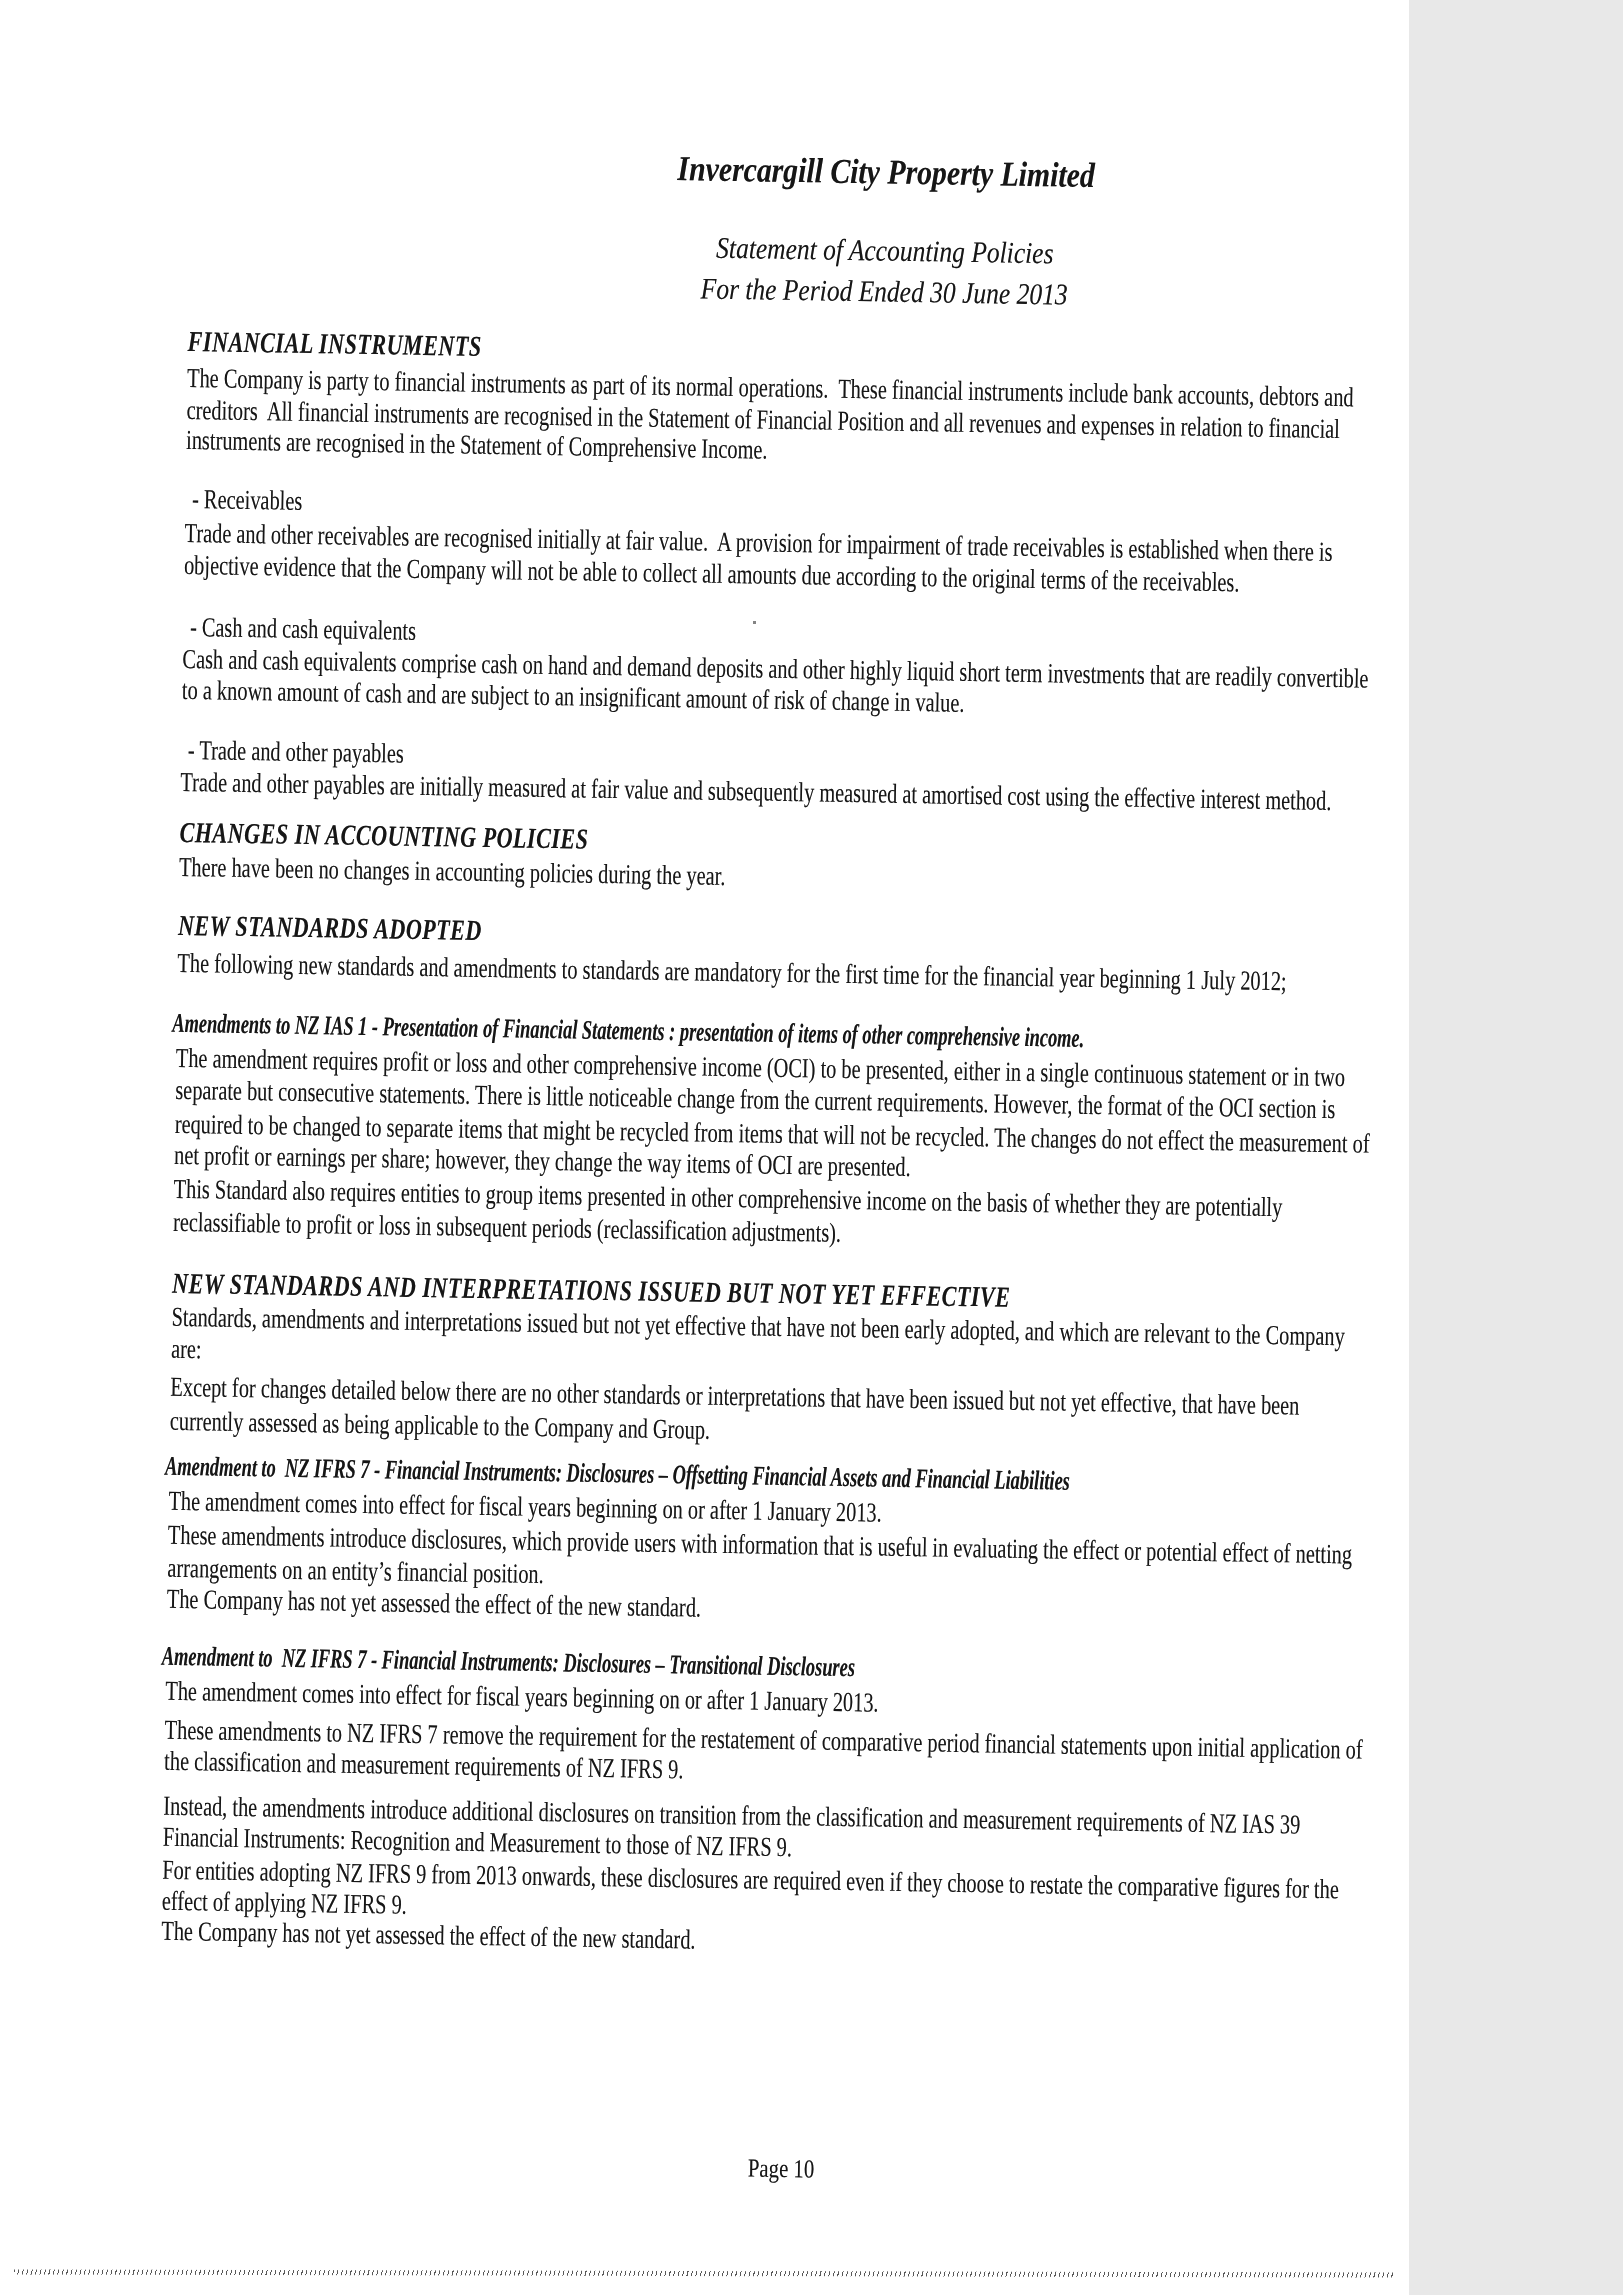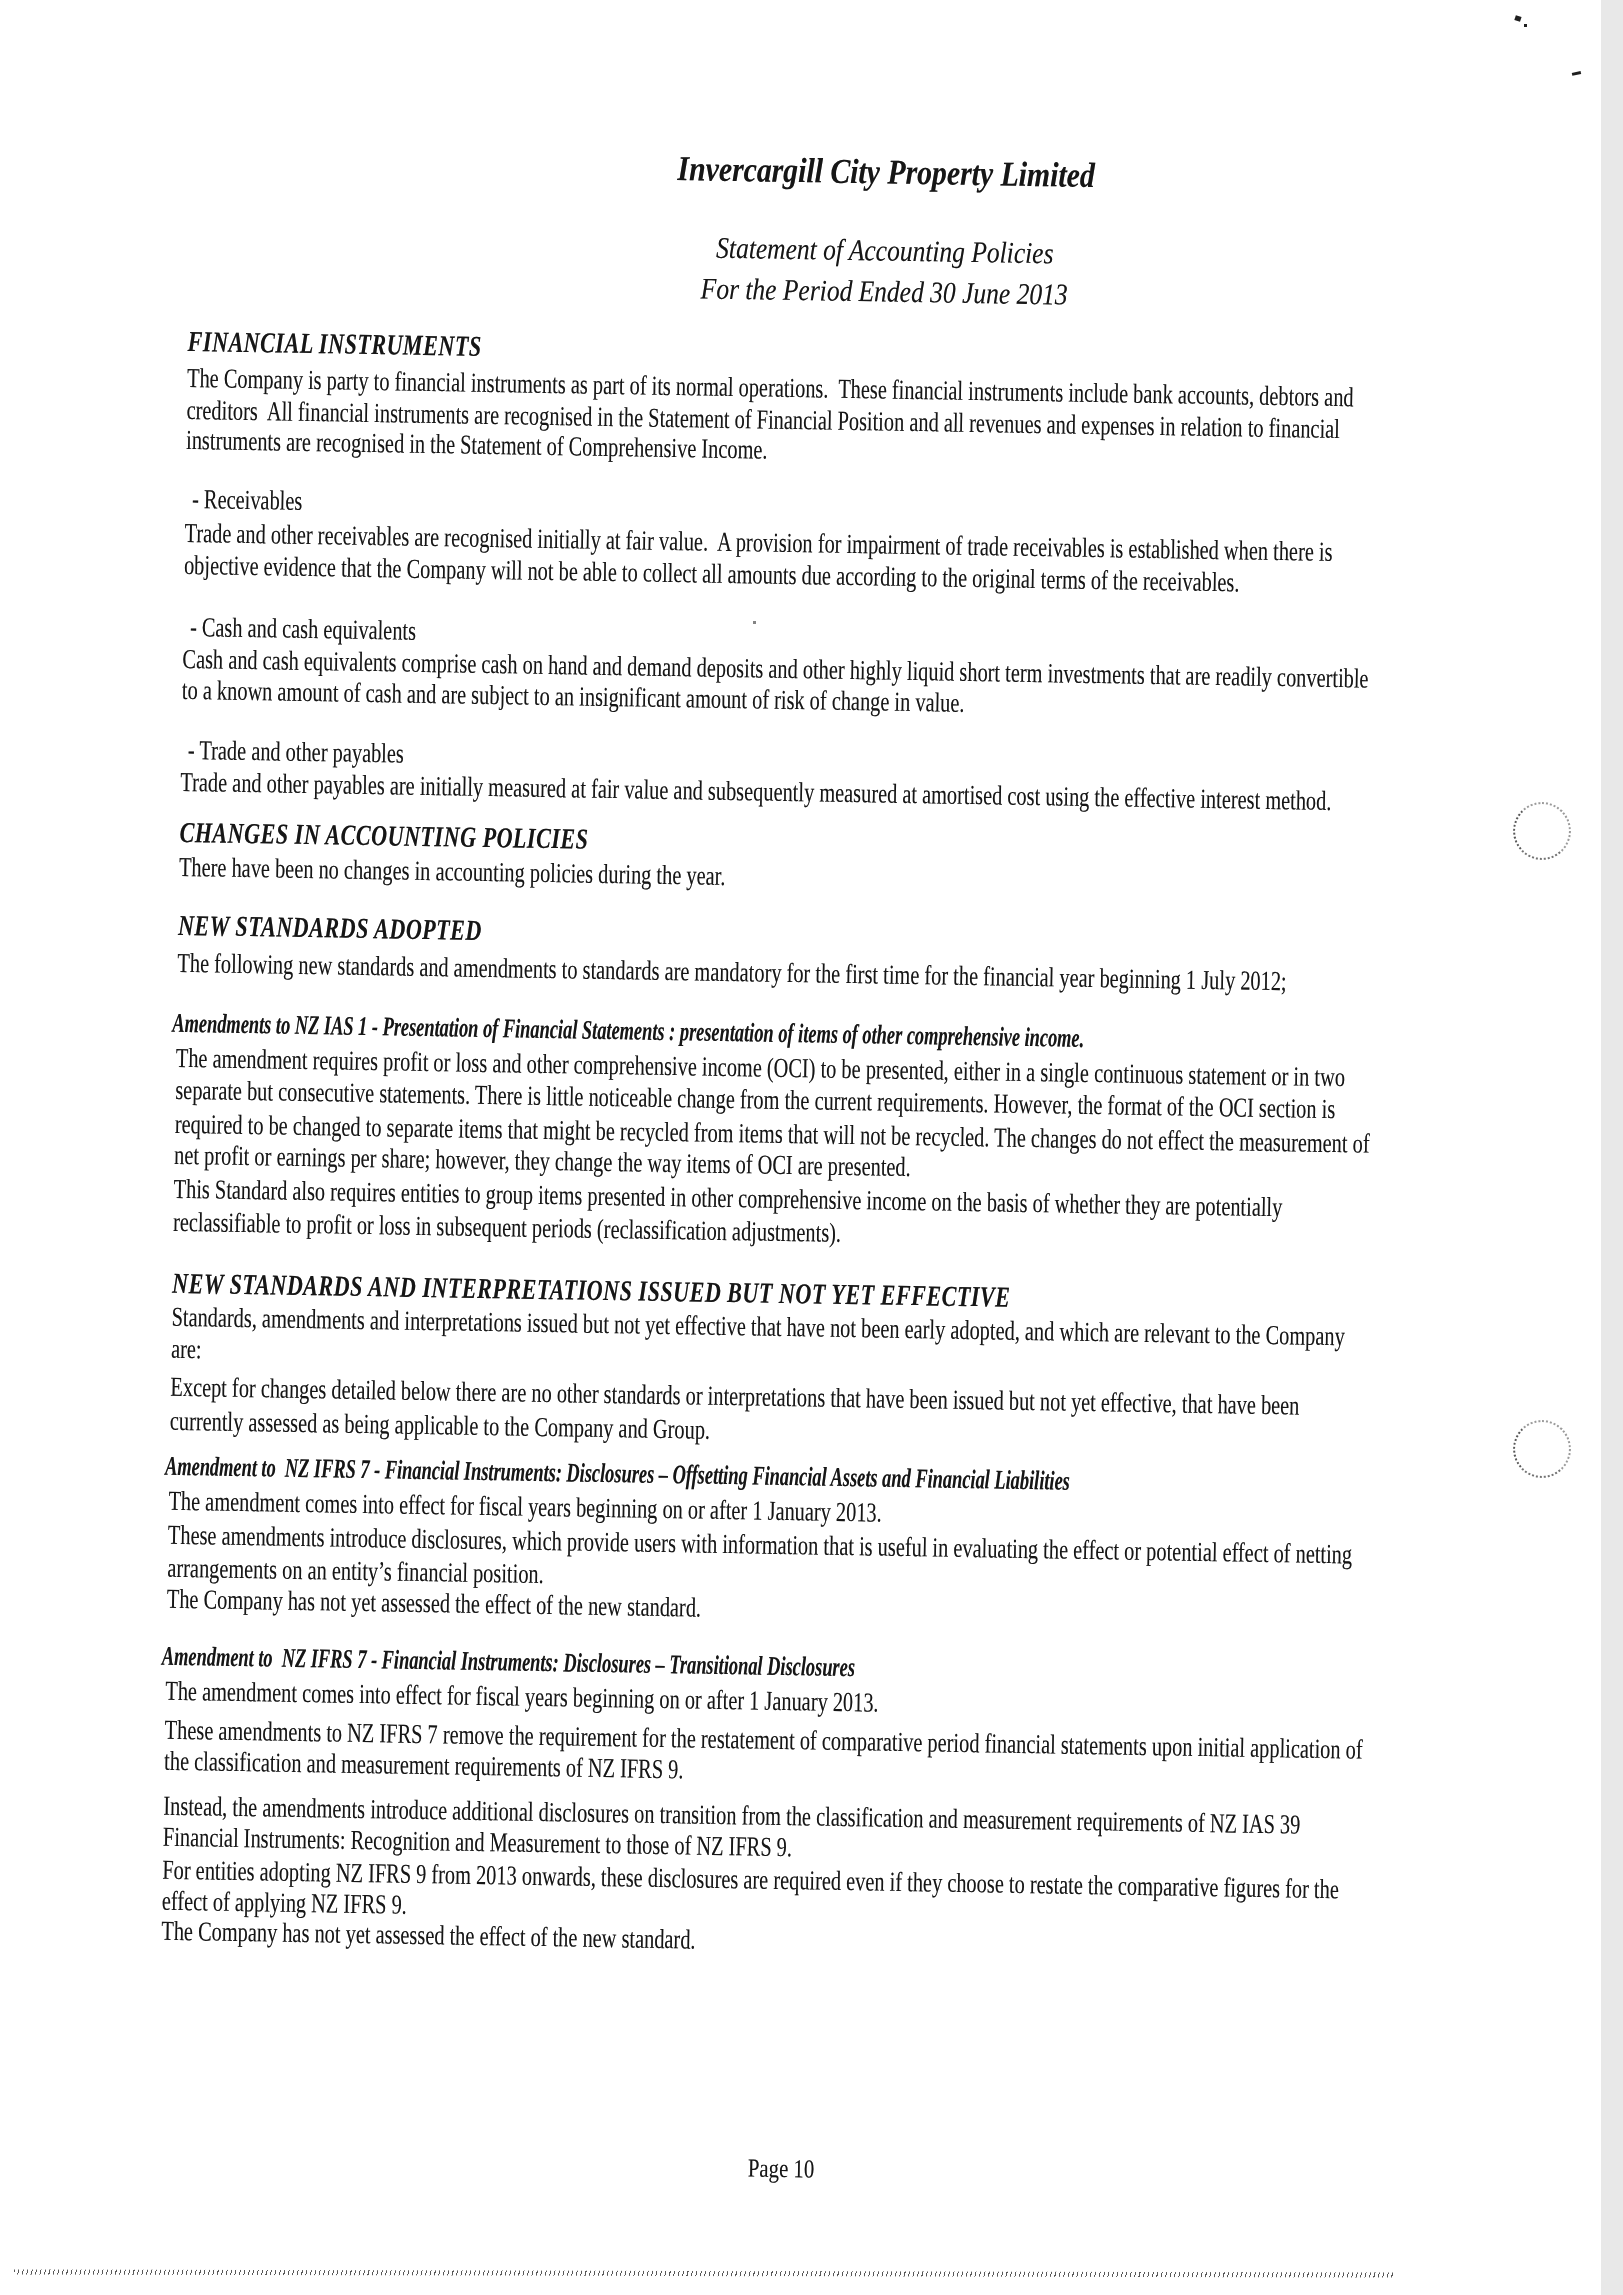--- a/index.html
+++ b/index.html
@@ -1,17 +1,17 @@
 <!DOCTYPE html>
 <html style="font-size:10.5px"><head>
 <meta charset="utf-8">
 <style>
   html,body{margin:0;padding:0;background:#e8e8e8;}
   .page{
-    position:relative; width:1601px; height:2295px;
+    position:relative; width:1409px; height:2295px;
     background:#ffffff; overflow:hidden;
     font-family:"Liberation Serif", serif; color:#161616;
   }
   .rot{
     position:absolute; left:0; top:0; width:1623px; height:2295px;
     transform:rotate(0.95deg); transform-origin:188px 327px;
   }
   
   .ctr{
     position:absolute; left:72px; width:1623px; text-align:center;

